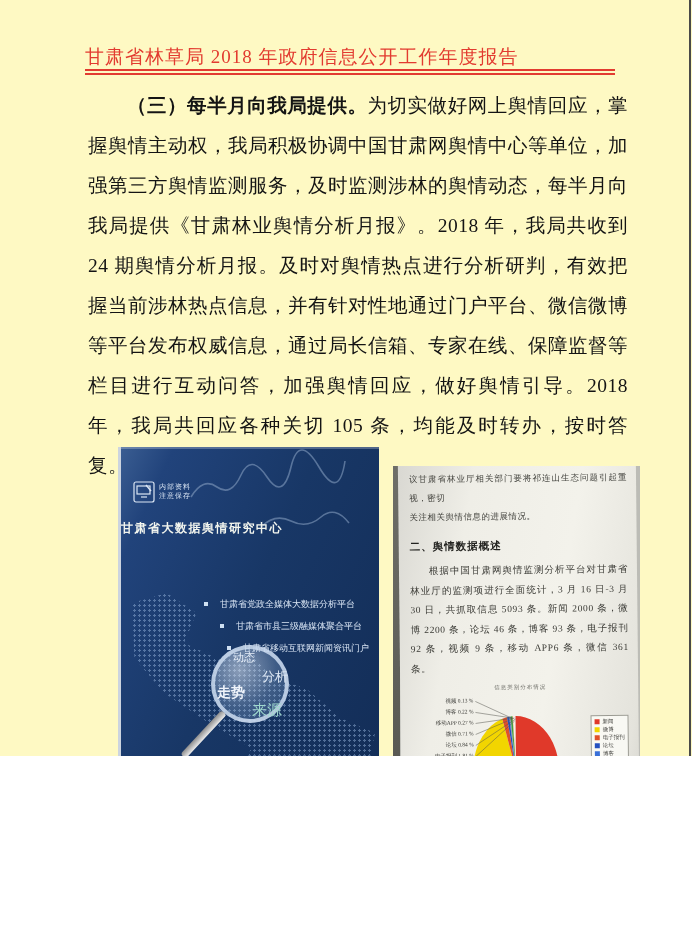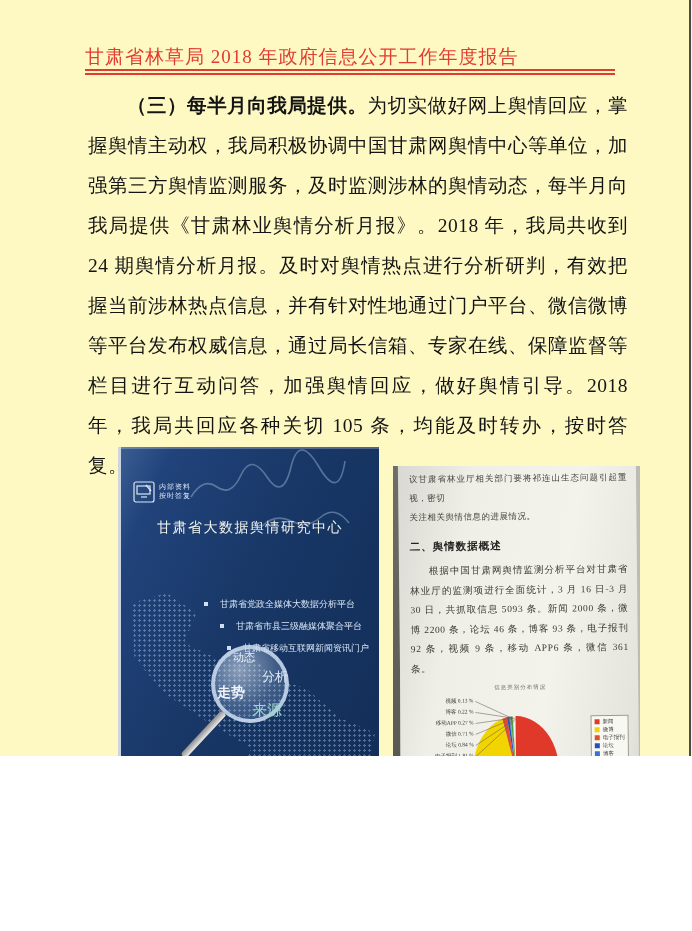--- a/index.html
+++ b/index.html
@@ -17,22 +17,22 @@
              text-align:justify;text-indent:2em;letter-spacing:.5px;color:#141414;}
   .body-text .lead{font-weight:bold;}
 
   
   .cover{position:absolute;left:118px;top:447px;width:258px;height:401px;
          background:linear-gradient(115deg,#3a5d92 0%,#21437b 12%,#183766 45%,#122c55 100%);
          border-left:3px solid #ccd4df;box-shadow:inset 0 2px 0 rgba(255,255,255,.25);}
   .badge{position:absolute;left:12px;top:22px;display:flex;align-items:center;gap:4px;margin-top:12px;}
   .badge-text{font-size:7px;line-height:9px;color:#d9e5f4;letter-spacing:1px;}
   .handwriting{position:absolute;left:45px;top:2px;opacity:.55;}
-  .cover-title{position:absolute;left:0;top:64px;width:100%;text-align:center;color:#f2f5ee;
-               font-weight:normal;font-size:14px;letter-spacing:1.5px;line-height:34px;}
+  .cover-title{position:absolute;left:0;top:64px;width:100%;text-align:left;color:#f2f5ee;
+               font-weight:bold;font-size:12px;letter-spacing:1.5px;line-height:34px;}
   .map-dots{position:absolute;left:6px;top:146px;width:248px;height:250px;opacity:.75;
             background-image:radial-gradient(rgba(158,188,226,.6) 1px,transparent 1.3px);
             background-size:5px 5px;
             clip-path:polygon(2% 4%,16% 0%,28% 8%,23% 20%,36% 26%,50% 23%,58% 34%,72% 38%,86% 50%,100% 56%,96% 76%,80% 84%,64% 72%,70% 95%,52% 100%,43% 82%,50% 62%,33% 52%,15% 40%,3% 26%);}
   .bullets{position:absolute;right:10px;top:146px;color:#d9e5f4;font-size:9px;line-height:22px;}
   .bullet-row{display:flex;justify-content:flex-end;align-items:center;gap:12px;}
   .bullet-row .sq{width:4px;height:4px;background:#cfe0f2;flex:0 0 auto;}
   .bullet-row:nth-child(1){transform:translateX(-14px);}
   .bullet-row:nth-child(2){transform:translateX(-7px);}
   .lens{position:absolute;left:90px;top:198px;width:70px;height:70px;border-radius:50%;
@@ -93,21 +93,21 @@
   <div class="cover">
     <div class="badge">
       <svg width="22" height="22" viewBox="0 0 22 22">
         <rect x="1" y="1" width="20" height="20" fill="none" stroke="#dbe6f4" stroke-width="1.2" rx="2"></rect>
         <rect x="4" y="5" width="13" height="8" fill="none" stroke="#dbe6f4" stroke-width="1.2"></rect>
         <line x1="8" y1="16" x2="14" y2="16" stroke="#dbe6f4" stroke-width="1.2"></line>
         <line x1="13" y1="4" x2="18" y2="10" stroke="#dbe6f4" stroke-width="1.4"></line>
       </svg>
       <div class="badge-text">
         <div>内部资料</div>
-        <div>按时答复</div>
+        <div>注意保存</div>
       </div>
     </div>
     <svg class="handwriting" width="200" height="110">
       <path d="M25,48 q12,-20 26,-10 t24,-12 t26,2 t24,-10 t28,0 t26,-6" fill="none" stroke="#8ea6c6" stroke-width="1.6"></path>
       <path d="M95,78 q14,-14 30,-6 t30,-4 t28,6" fill="none" stroke="#8ea6c6" stroke-width="1.6"></path>
     </svg>
     <div class="cover-title">
       <div>甘肃省大数据舆情研究中心</div>
     </div>
     <div class="map-dots"></div>

